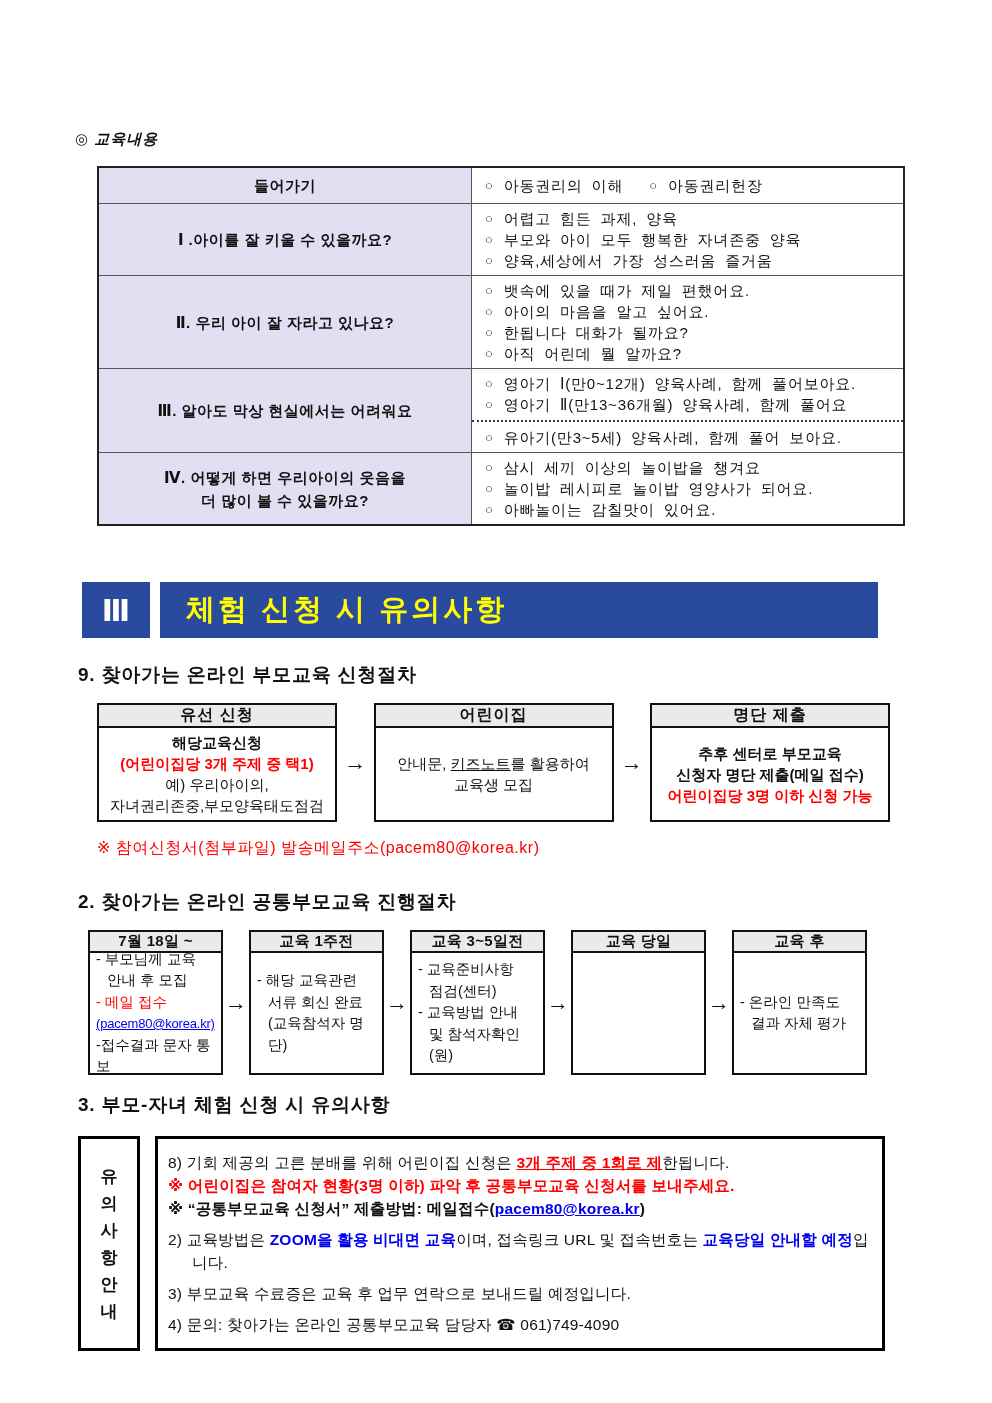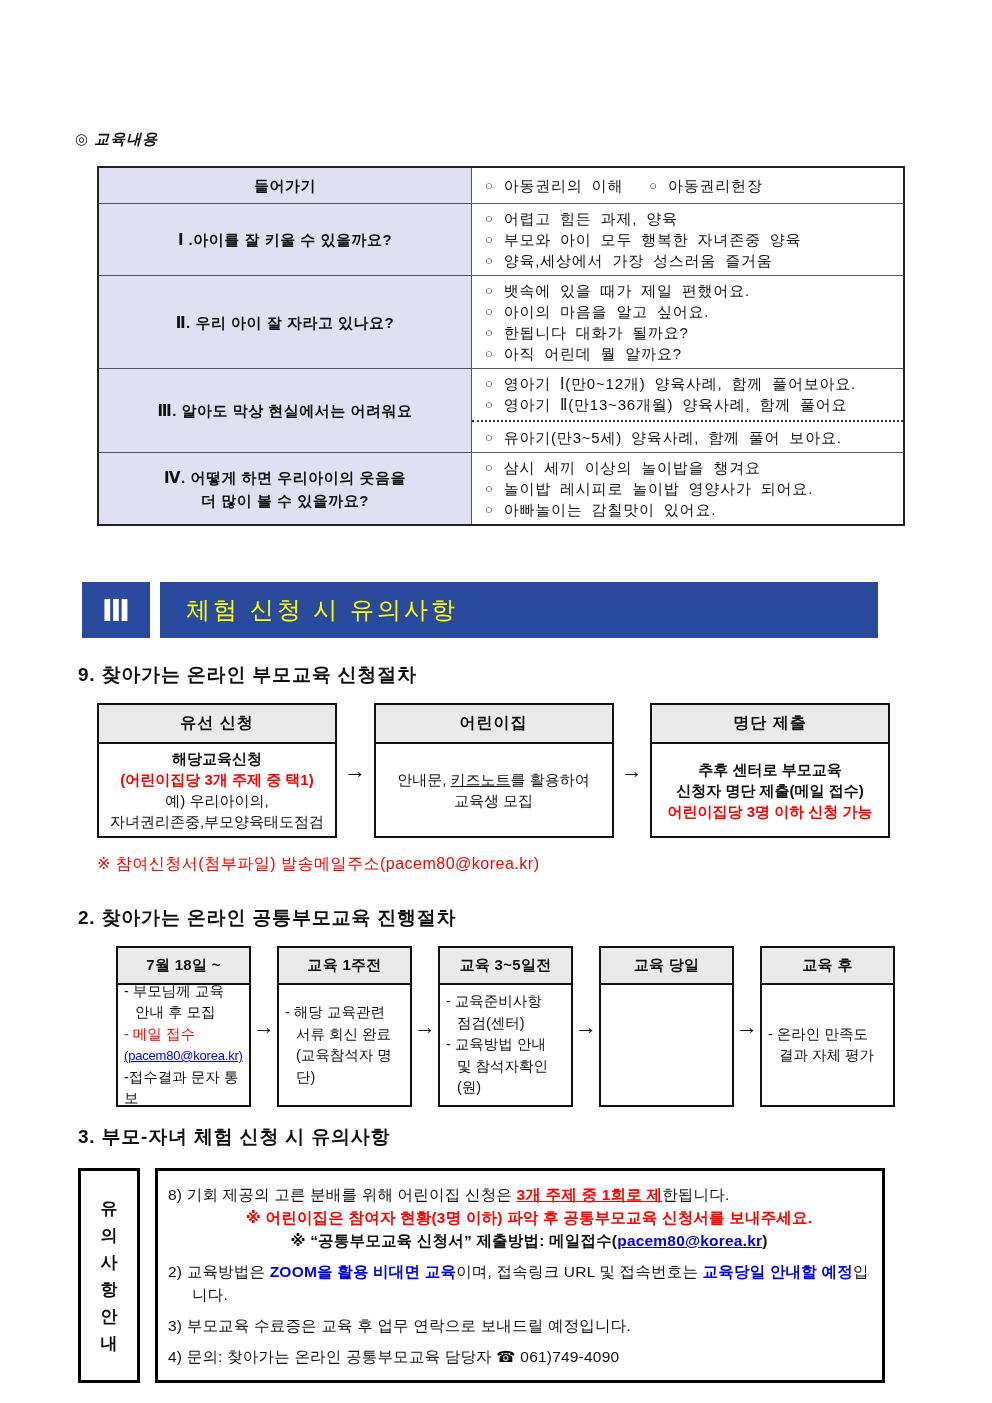--- a/index.html
+++ b/index.html
@@ -20,49 +20,49 @@
   .item-line { display:flex; align-items:flex-start; gap:10px; line-height:21px; letter-spacing:0.8px; word-spacing:4px; }
   .item-inline-row { display:flex; gap:26px; }
   .bullet { font-size:13px; line-height:21px; }
   .dotted-sep { border-top:2px dotted #333; margin:5px -8px 5px -13px; }
 
   
   .section-header { margin:56px 0 0 82px; display:flex; align-items:stretch; gap:10px; }
   .numeral-box { width:68px; height:56px; color:#fff; font-size:30px; font-weight:bold;
     display:flex; align-items:center; justify-content:center; }
   .title-bar { width:692px; height:56px; display:flex; align-items:center; padding-left:26px; }
-  .title-text { color:#ffff00; font-size:24px; font-weight:normal; letter-spacing:3px; }
+  .title-text { color:#ffff00; font-size:29px; font-weight:bold; letter-spacing:3px; }
 
   .sub-heading { margin:24px 0 15px 78px; font-size:19px; font-weight:bold; letter-spacing:0.8px; }
 
   
   .flow { display:flex; align-items:stretch; }
   .flow1 { margin-left:97px; width:793px; justify-content:space-between; }
-  .flow2 { margin:0 0 0 88px; width:807px; justify-content:flex-end; }
+  .flow2 { margin:0 0 0 88px; width:807px; justify-content:flex-start; }
   .fbox { border:2px solid #111; background:#fff; box-sizing:border-box; }
-  .fbox-head { background:var(--fgray,#eaeaea); border-bottom:2px solid #111; text-align:center; font-weight:bold; padding:8px 2px; }
+  .fbox-head { background:var(--fgray,#eaeaea); border-bottom:2px solid #111; text-align:center; font-weight:bold; padding:0 2px; }
   .flow1 .fbox-head { font-size:16px; letter-spacing:1px; }
   .flow2 .fbox-head { font-size:15px; letter-spacing:0.3px; }
   .fbox-body { display:flex; flex-direction:column; justify-content:center; }
   .flow1 .fbox-body { height:88px; text-align:center; font-size:15px; line-height:21px; padding:2px 2px; }
   .flow2 .fbox-body { height:112px; text-align:left; font-size:14.5px; line-height:21.5px; padding:4px 2px 4px 6px; }
   .arrow { align-self:center; font-size:22px; color:#111; padding:0 2px; }
   .ind { padding-left:11px; }
   .small-line { font-size:13px; letter-spacing:-0.2px; }
 
   .red-note { margin:16px 0 0 97px; font-size:16px; letter-spacing:0.5px; }
 
   
   .notice { margin:18px 0 0 78px; display:flex; gap:15px; }
   .notice-side { width:62px; border:3px solid #000; box-sizing:border-box; display:flex; flex-direction:column;
     align-items:center; justify-content:center; font-weight:bold; font-size:17px; line-height:27px; }
   .notice-main { width:730px; border:3px solid #000; box-sizing:border-box; padding:12px 12px 12px 10px;
     display:flex; flex-direction:column; justify-content:center; font-size:15.5px; line-height:23px; }
   .n-line { padding-left:24px; text-indent:-24px; letter-spacing:0.2px; }
-  .n-sub { margin-left:20px; padding-left:18px; text-indent:-18px;text-align:center; }
+  .n-sub { margin-left:0; padding-left:18px; text-indent:-18px; }
   .n-gap { margin-top:8px; }
 </style>
 </head>
 <body>
 
 <div class="page">
 
   <div class="content-label">◎ 교육내용</div>
 
   <table class="edu-table">

